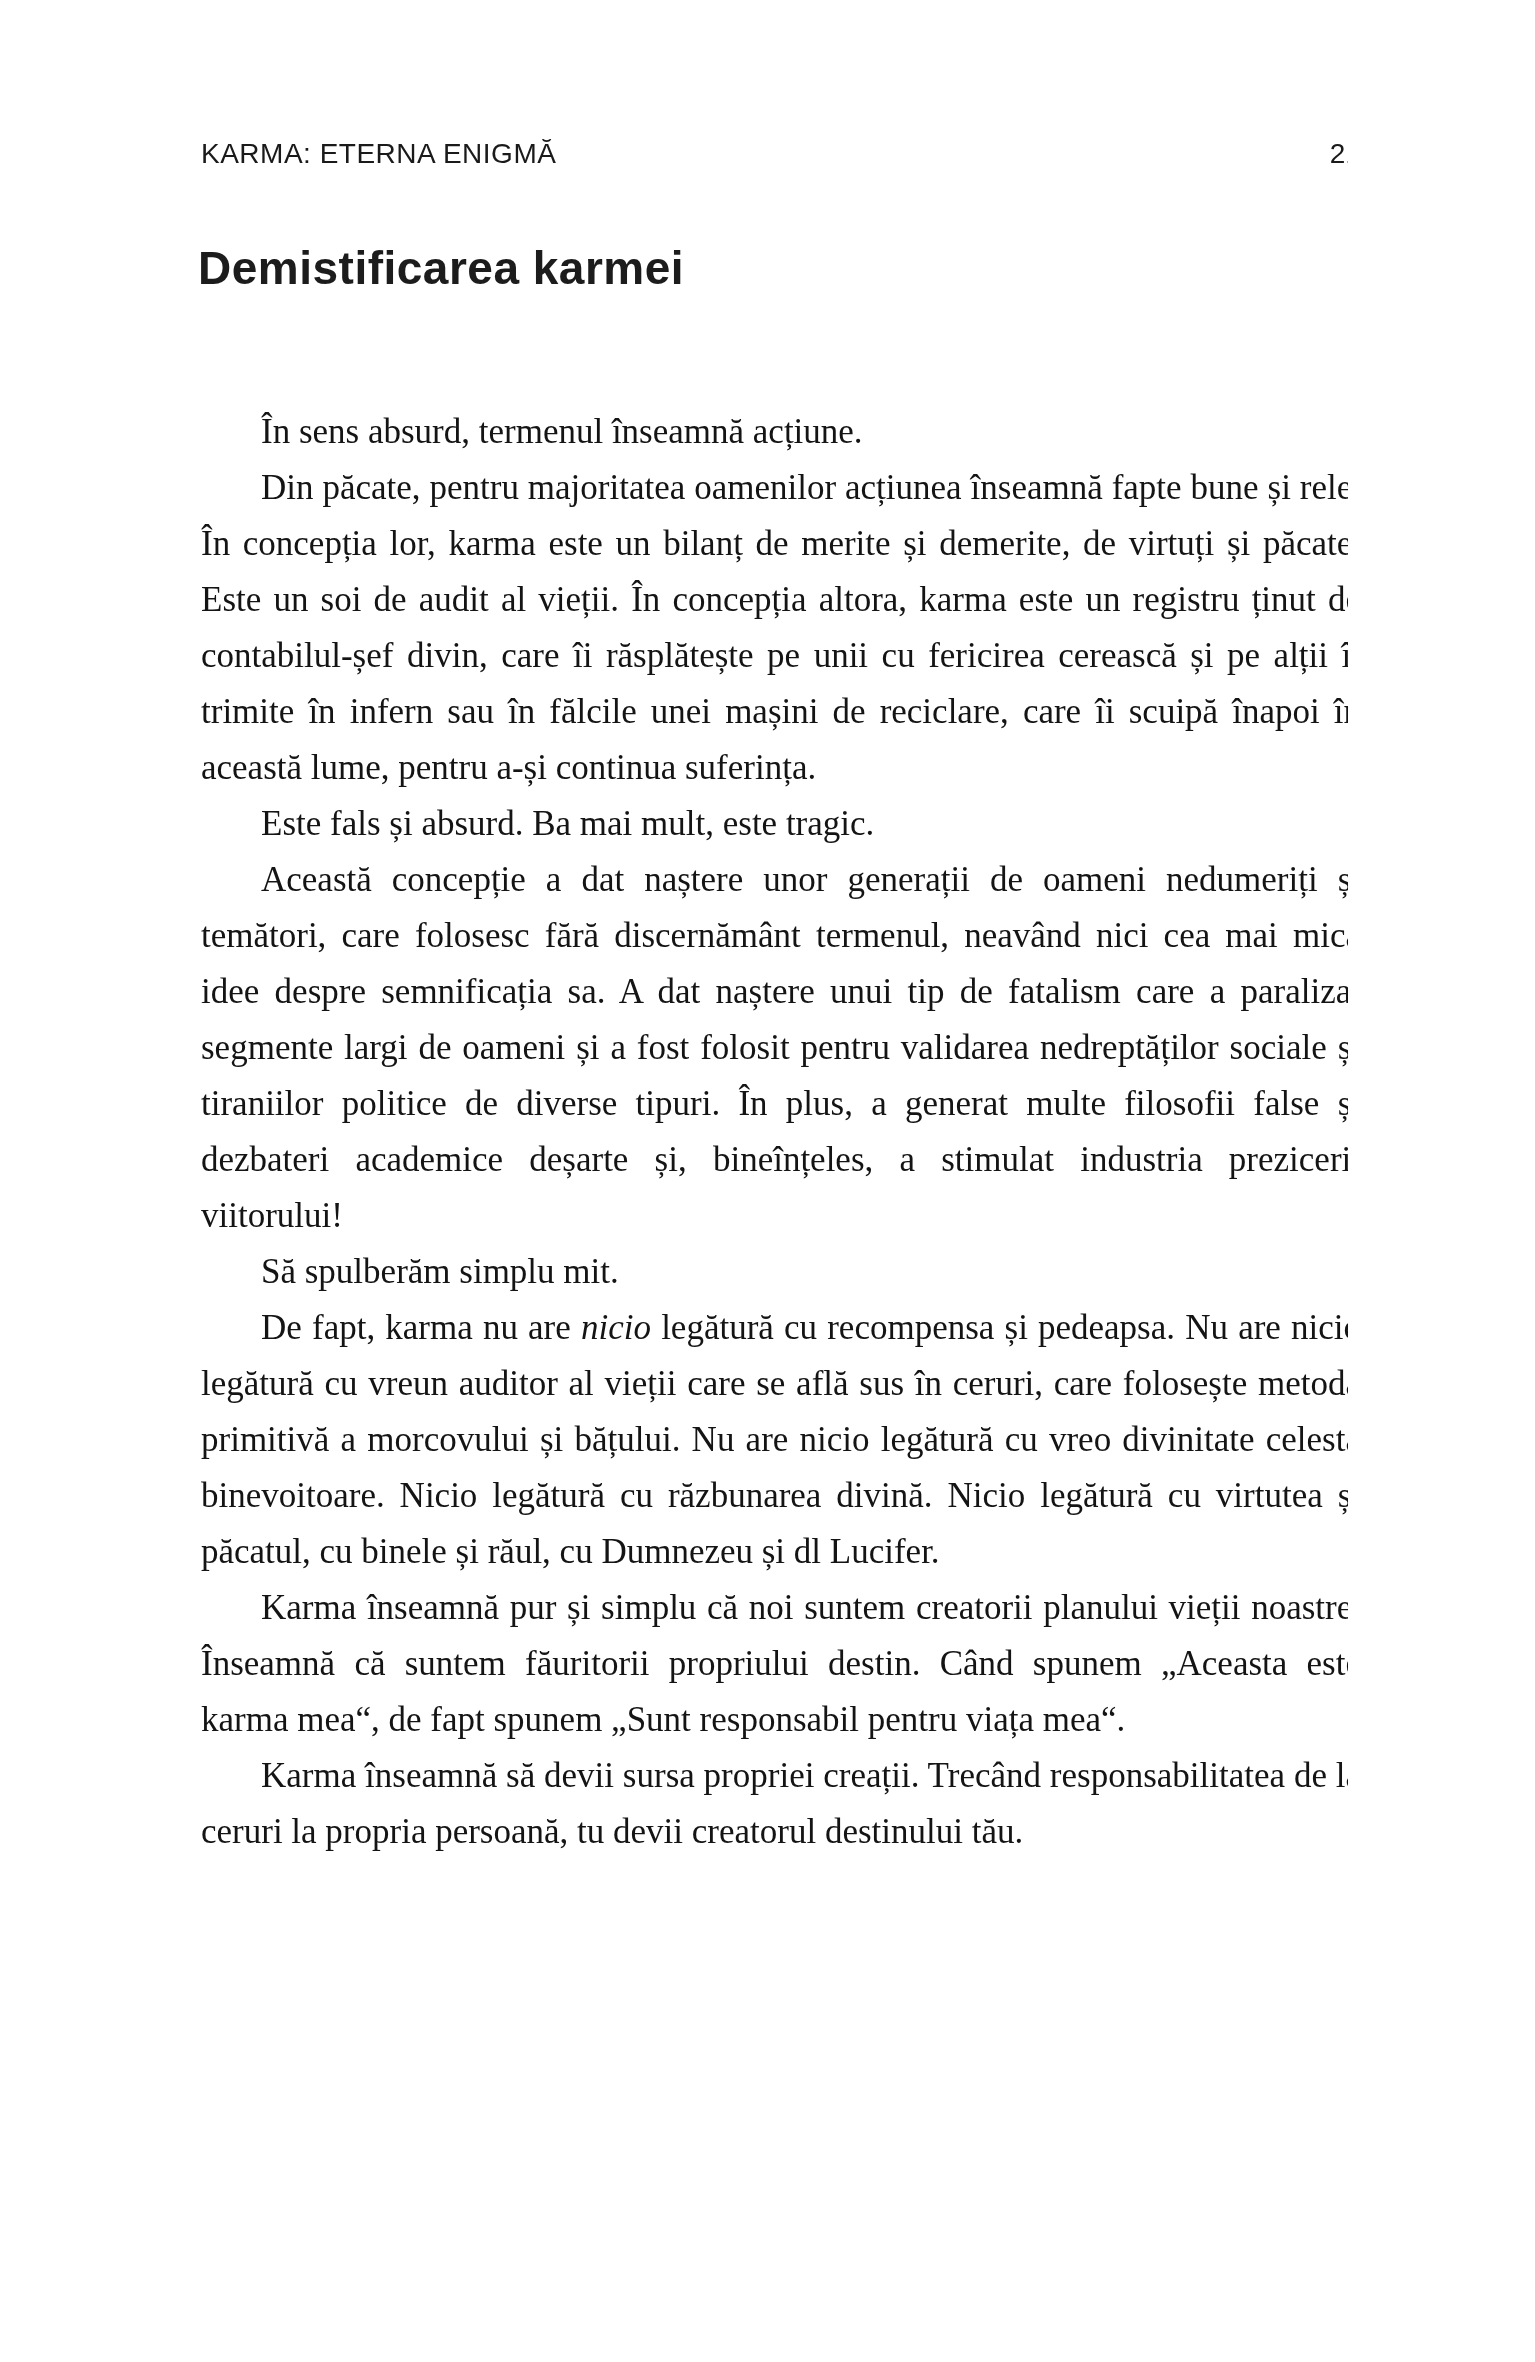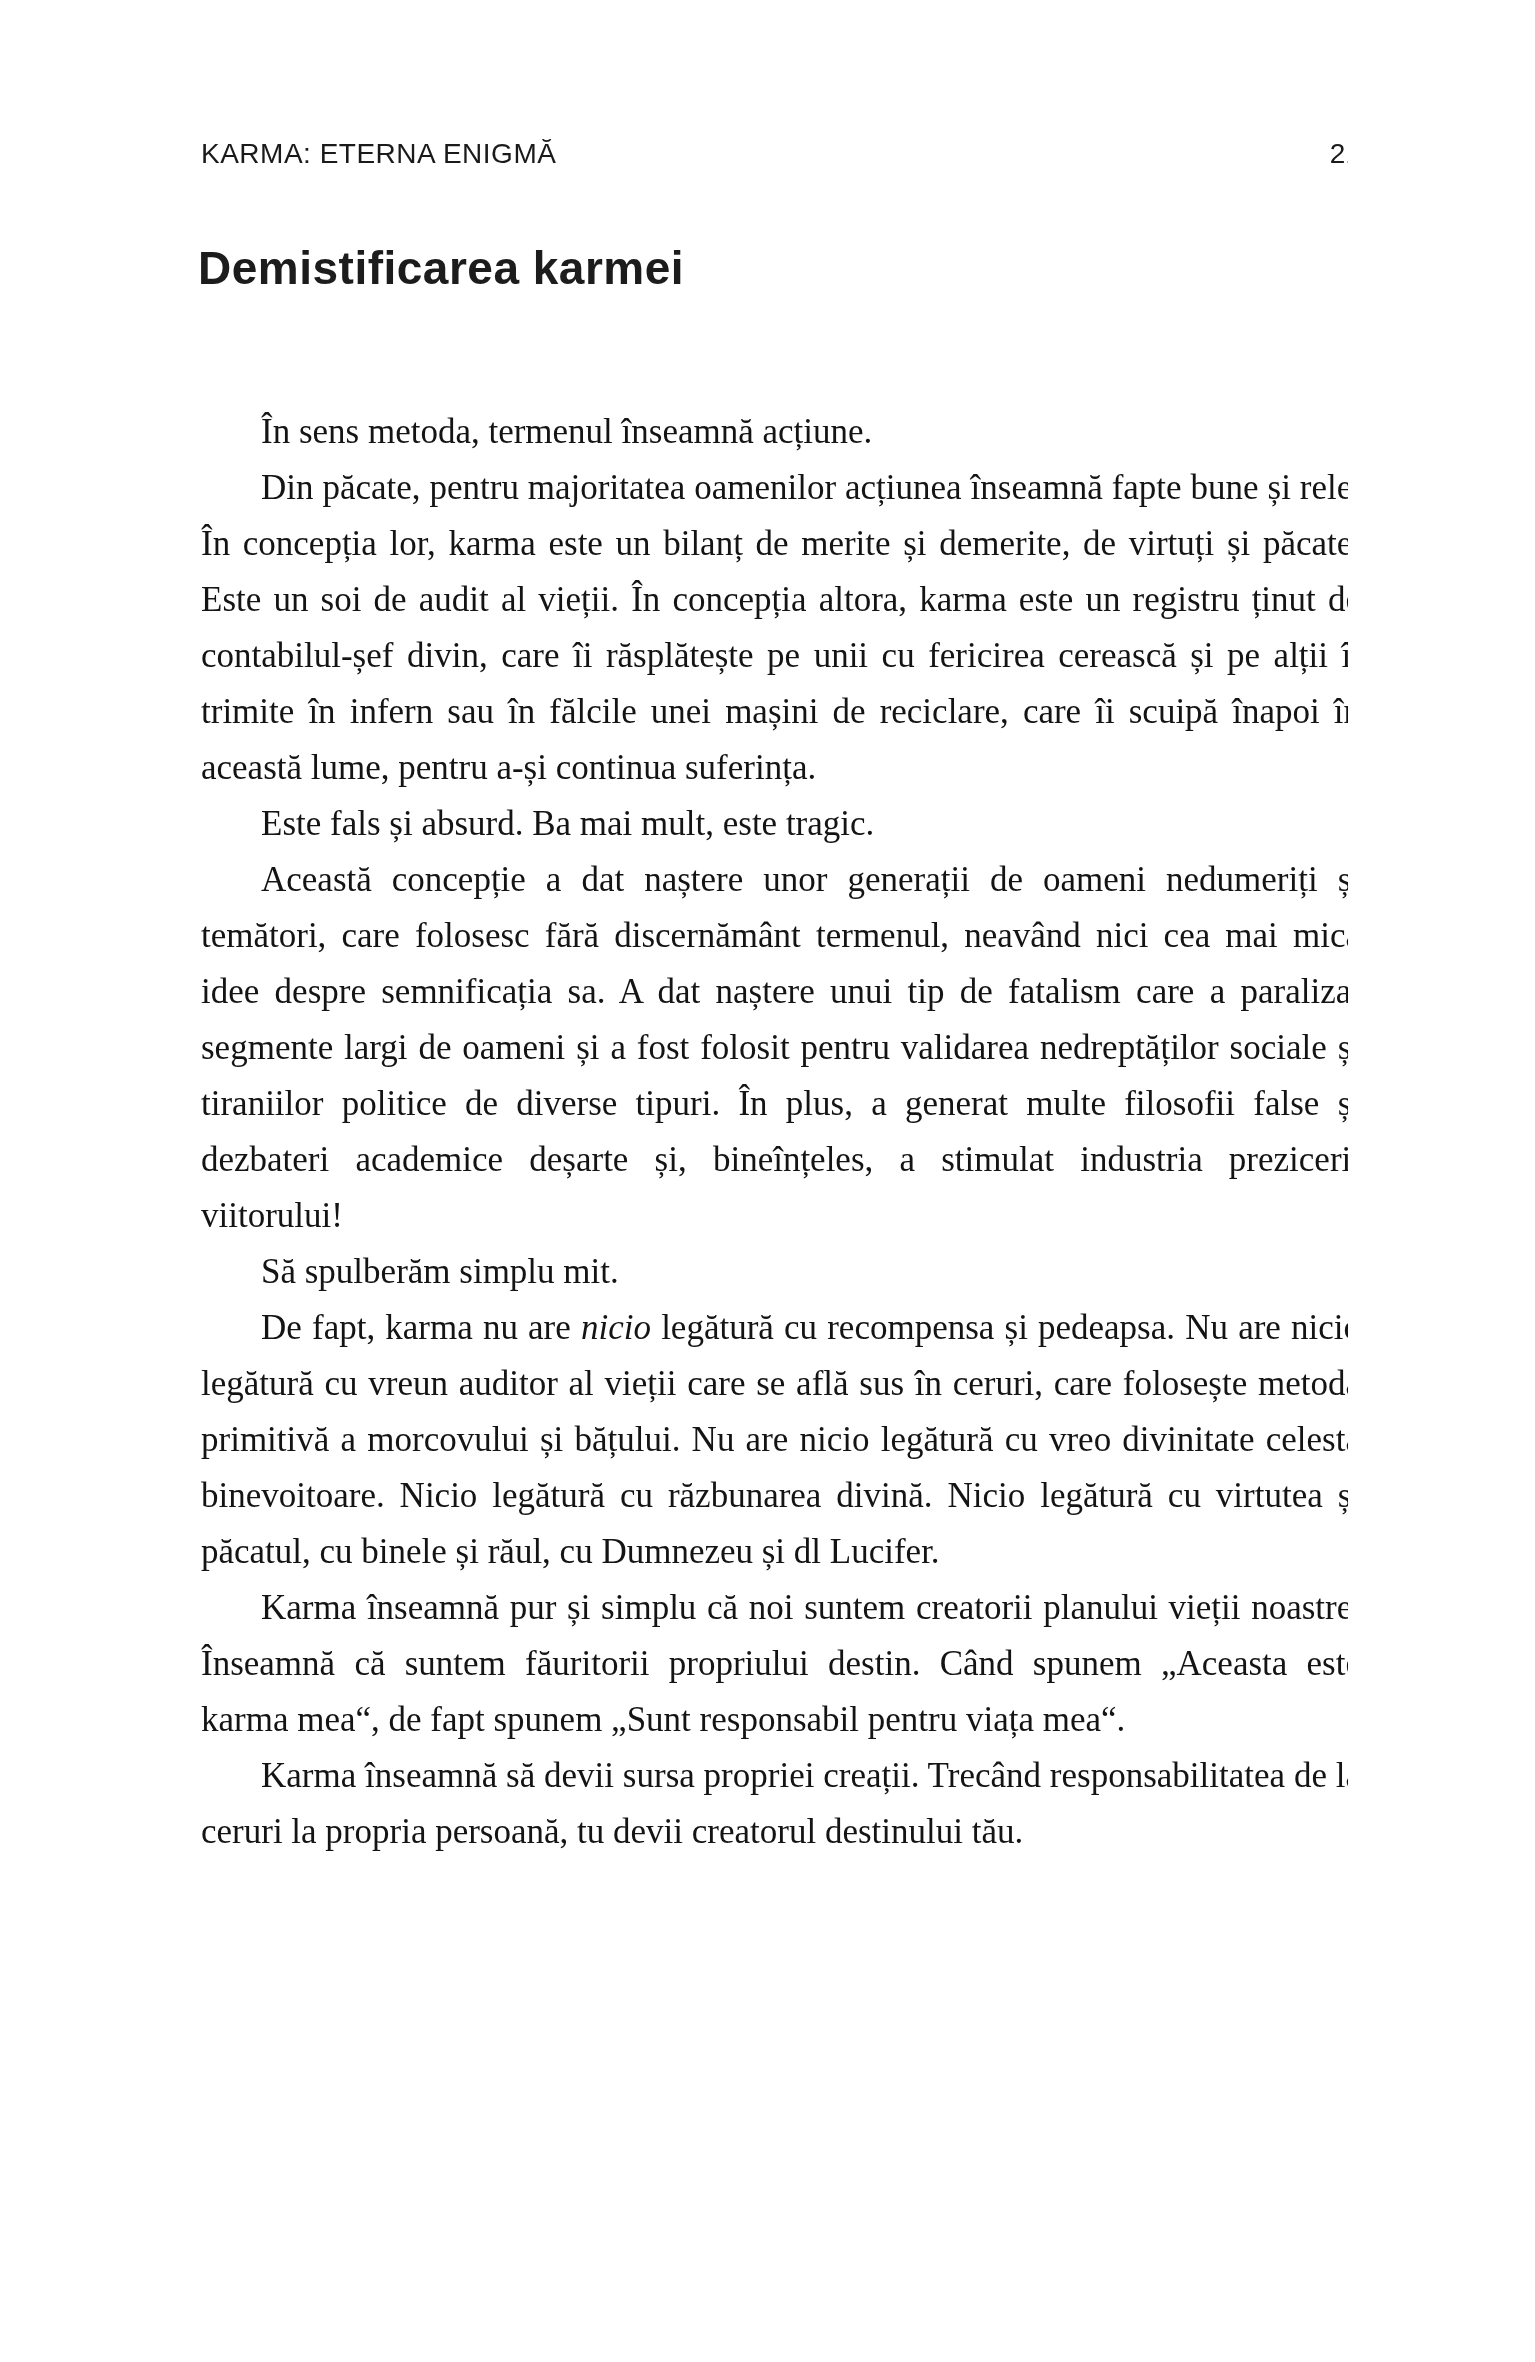--- a/index.html
+++ b/index.html
@@ -76,21 +76,21 @@
 <div class="page" style="background: rgb(255, 255, 255); color: rgb(20, 20, 20);">
 
   <header class="running-head">
     <span class="running-title">KARMA: ETERNA ENIGMĂ</span>
     <span class="page-number">21</span>
   </header>
 
   <h1 class="chapter-title">Demistificarea karmei</h1>
 
   <main class="body-text">
-      <p class="indent"><span>În sens metoda, termenul înseamnă acțiune.</span></p>
+      <p class="indent"><span>În sens absurd, termenul înseamnă acțiune.</span></p>
       <p class="indent"><span>Din păcate, pentru majoritatea oamenilor acțiunea înseamnă fapte bune și rele. În concepția lor, karma este un bilanț de merite și demerite, de virtuți și păcate. Este un soi de audit al vieții. În concepția altora, karma este un registru ținut de contabilul-șef divin, care îi răsplătește pe unii cu fericirea cerească și pe alții îi trimite în infern sau în fălcile unei mașini de reciclare, care îi scuipă înapoi în această lume, pentru a-și continua suferința.</span></p>
       <p class="indent"><span>Este fals și absurd. Ba mai mult, este tragic.</span></p>
       <p class="indent"><span>Această concepție a dat naștere unor generații de oameni nedumeriți și temători, care folosesc fără discernământ termenul, neavând nici cea mai mică idee despre semnificația sa. A dat naștere unui tip de fatalism care a paralizat segmente largi de oameni și a fost folosit pentru validarea nedreptăților sociale și tiraniilor politice de diverse tipuri. În plus, a generat multe filosofii false și dezbateri academice deșarte și, bineînțeles, a stimulat industria prezicerii viitorului!</span></p>
       <p class="indent"><span>Să spulberăm simplu mit.</span></p>
       <p class="indent"><span>De fapt, karma nu are </span><em>nicio</em><span> legătură cu recompensa și pedeapsa. Nu are nicio legătură cu vreun auditor al vieții care se află sus în ceruri, care folosește metoda primitivă a morcovului și bățului. Nu are nicio legătură cu vreo divinitate celestă binevoitoare. Nicio legătură cu răzbunarea divină. Nicio legătură cu virtutea și păcatul, cu binele și răul, cu Dumnezeu și dl Lucifer.</span></p>
       <p class="indent"><span>Karma înseamnă pur și simplu că noi suntem creatorii planului vieții noastre. Înseamnă că suntem făuritorii propriului destin. Când spunem „Aceasta este karma mea“, de fapt spunem „Sunt responsabil pentru viața mea“.</span></p>
       <p class="indent"><span>Karma înseamnă să devii sursa propriei creații. Trecând responsabilitatea de la ceruri la propria persoană, tu devii creatorul destinului tău.</span></p>
     </main>
 
 </div>

